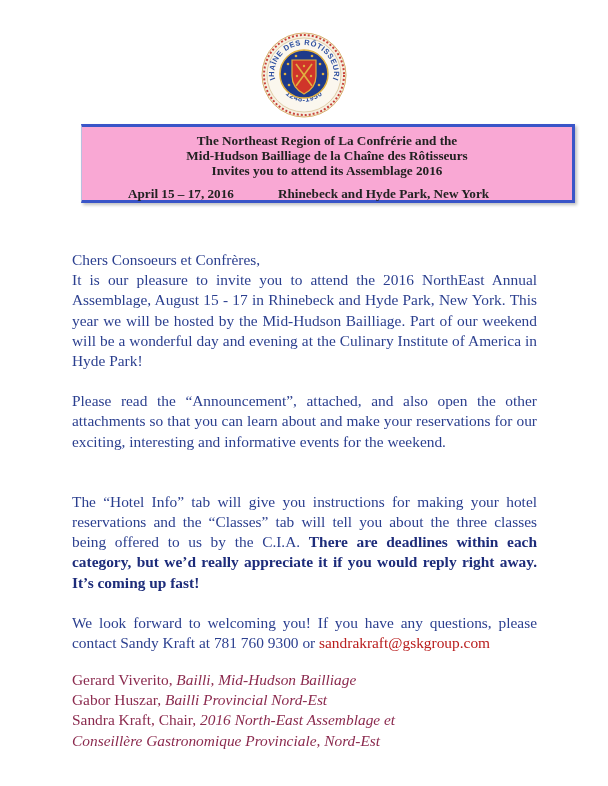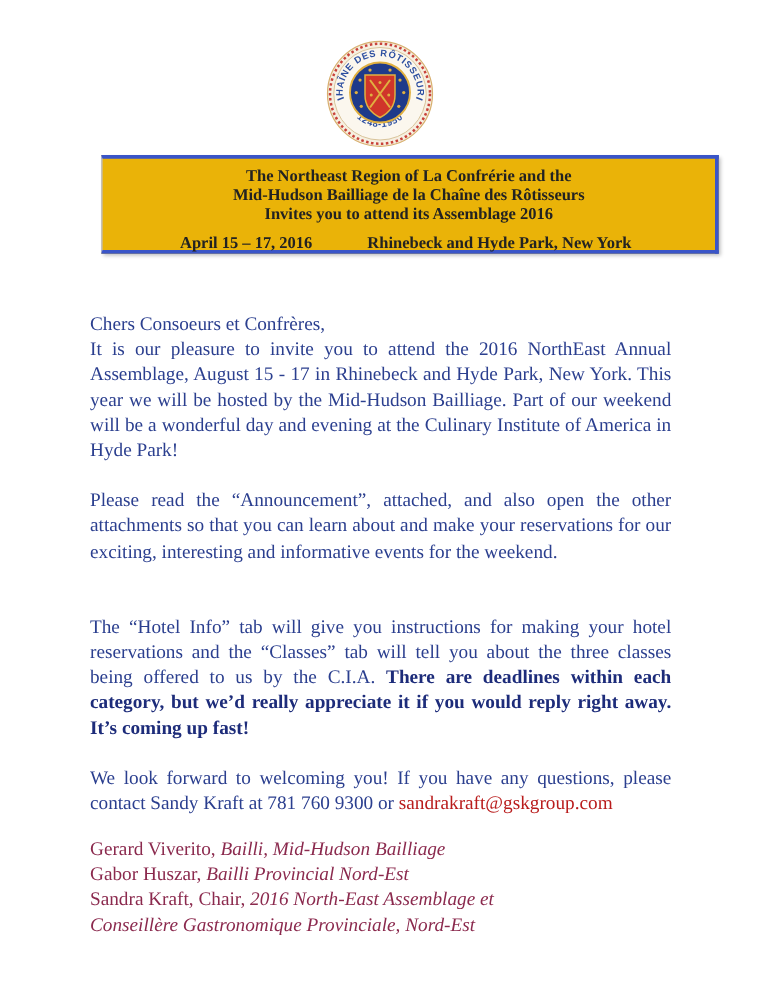--- a/index.html
+++ b/index.html
@@ -5,37 +5,37 @@
   html, body { margin: 0; padding: 0; }
   body {
     width: 608px; height: 786px; background: #ffffff; position: relative; overflow: hidden;
     font-family: "Liberation Serif", "DejaVu Serif", serif;
   }
   .logo {
     position: absolute; left: 261px; top: 32px; width: 86px; height: 86px;
   }
   .header-box {
     position: absolute; left: 81px; top: 124px; width: 494px; height: 79px;
-    background: #eab308;
+    background: #f9a8d4;
     border-top: 3px solid #3a55c8;
     border-bottom: 3px solid #3a55c8;
     border-right: 3px solid #3a55c8;
     border-left: 1px solid #b8c0e0;
     box-shadow: 2px 2px 3px rgba(0,0,0,0.25);
     box-sizing: border-box;
     color: #1c1c1c;
     text-align: center;
   }
   .header-box .hl {
     font-size: 13.2px; line-height: 15px; font-weight: bold; color: #222;
   }
   .header-box .hl-first { margin-top: 6px; }
   .header-box .date-row {
     margin-top: 8px; font-size: 13.2px; font-weight: bold; color: #222;
-    text-align: left; padding-left: 62px; white-space: pre;
+    text-align: left; padding-left: 46px; white-space: pre;
   }
   .header-box .date-row span.gap { display: inline-block; width: 44px; }
 
   .body-text {
     position: absolute; left: 72px; top: 250px; width: 465px;
     color: #2b3f8f; font-size: 15.4px; line-height: 20.2px;
   }
   .body-text p { margin: 0; text-align: justify; }
   .body-text p.last-line-left { text-align-last: left; }
   .spacer-1 { height: 20px; }

